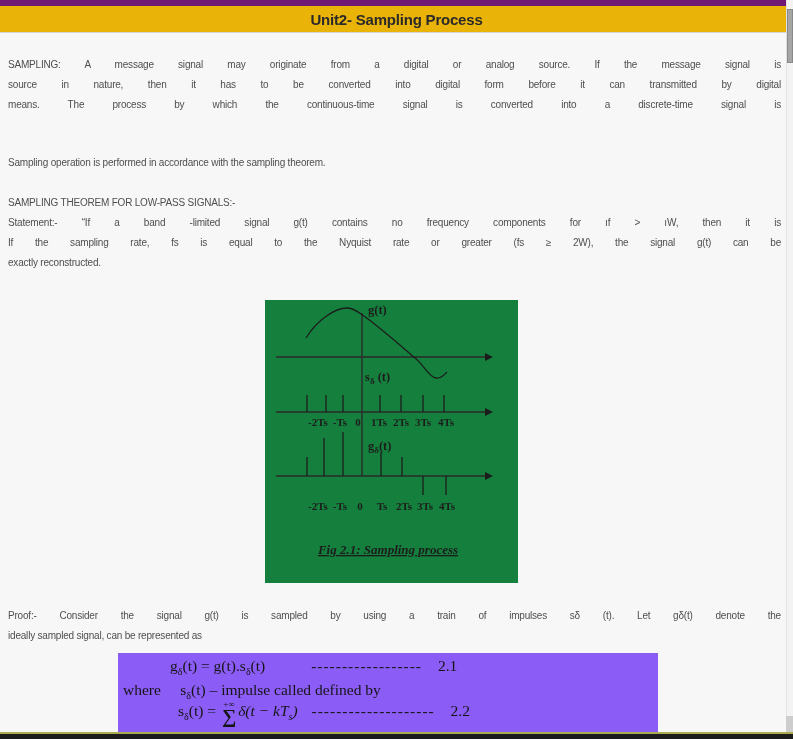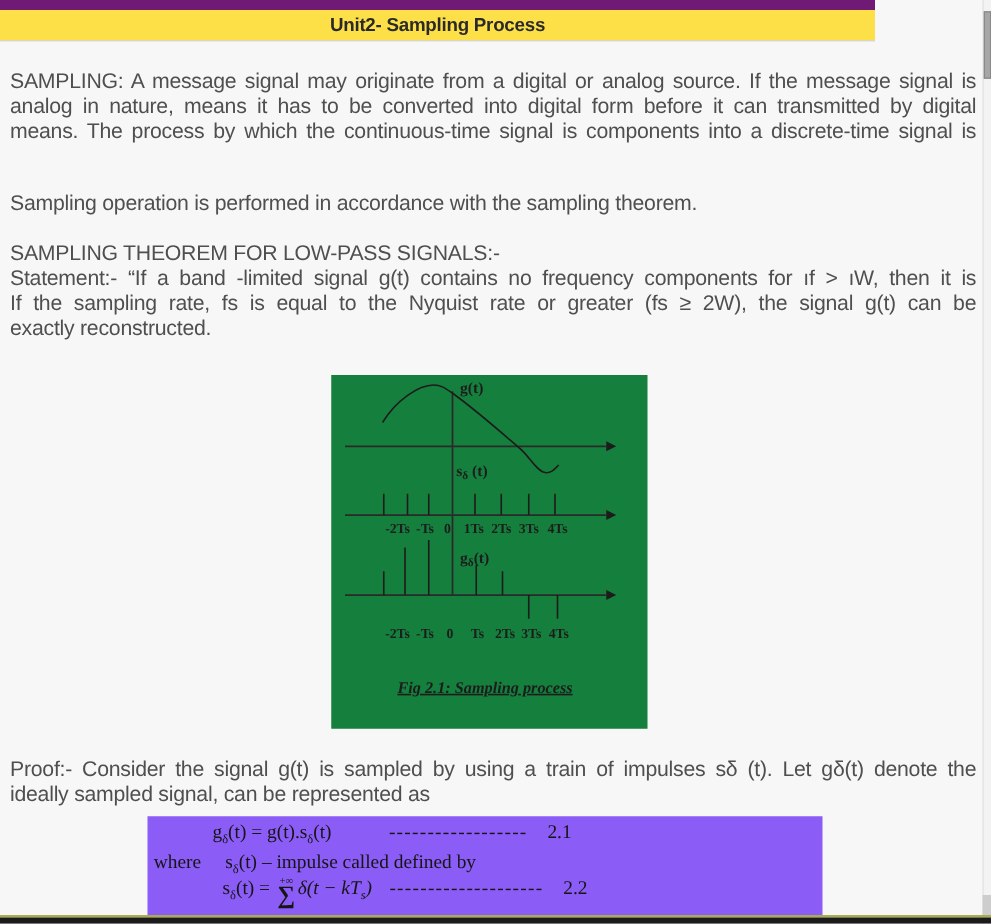--- a/index.html
+++ b/index.html
@@ -2,29 +2,29 @@
 <html><head>
 <meta charset="utf-8">
 <style>
   html,body{margin:0;padding:0;}
   #canvas{
     position:relative;width:793px;height:739px;overflow:hidden;
     background:#f7f7f7;font-family:"Liberation Sans",sans-serif;
   }
   
   .titlebar{
-    position:absolute;left:0;top:0;width:700px;height:33px;
-    background:#fde047;border-top:8px solid #701a75;border-bottom:1px solid #d6d6d6;
+    position:absolute;left:0;top:0;width:793px;height:33px;
+    background:#eab308;border-top:6px solid #701a75;border-bottom:1px solid #d6d6d6;
     box-sizing:border-box;display:flex;align-items:center;justify-content:center;
   }
   .titlebar .t{font-size:15px;font-weight:bold;color:#2a2a2a;letter-spacing:-0.2px;}
   
   .para{
     position:absolute;left:8px;width:773px;
-    font-size:17px;line-height:20px;color:#4f4f4f;letter-spacing:-0.2px;
+    font-size:10px;line-height:20px;color:#4f4f4f;letter-spacing:-0.2px;
   }
   .para .line{text-align:justify;text-align-last:justify;height:20px;white-space:nowrap;overflow:visible;}
   .para .line.last{text-align-last:left;}
   .single{white-space:nowrap;}
   
   .figure{position:absolute;left:265px;top:300px;width:253px;height:283px;background:#15803d;}
   .figure svg{display:block;}
   .figlabel{font-family:"Liberation Serif",serif;font-weight:bold;fill:#1c1c1c;}
   .tick{font-family:"Liberation Serif",serif;font-size:11px;font-weight:bold;fill:#1c1c1c;}
   
@@ -55,22 +55,22 @@
 <body>
 
 <div id="canvas">
 
   <div class="titlebar">
     <span class="t">Unit2- Sampling Process</span>
   </div>
 
   <div class="para" style="top:55px;">
       <div class="line">SAMPLING: A message signal may originate from a digital or analog source. If the message signal is</div>
-      <div class="line">analog in nature, means it has to be converted into digital form before it can transmitted by digital</div>
-      <div class="line">means. The process by which the continuous-time signal is components into a discrete-time signal is</div>
+      <div class="line">source in nature, then it has to be converted into digital form before it can transmitted by digital</div>
+      <div class="line">means. The process by which the continuous-time signal is converted into a discrete-time signal is</div>
     </div>
 
   <div class="para single" style="top:193px;">SAMPLING THEOREM FOR LOW-PASS SIGNALS:-</div>
 
   <div class="para single" style="top:153px;">Sampling operation is performed in accordance with the sampling theorem.</div>
 
   <div class="para" style="top:213px;">
       <div class="line">Statement:- “If a band -limited signal g(t) contains no frequency components for ıf &gt; ıW, then it is</div>
       <div class="line">If the sampling rate, fs is equal to the Nyquist rate or greater (fs ≥ 2W), the signal g(t) can be</div>
       <div class="line last">exactly reconstructed.</div>

